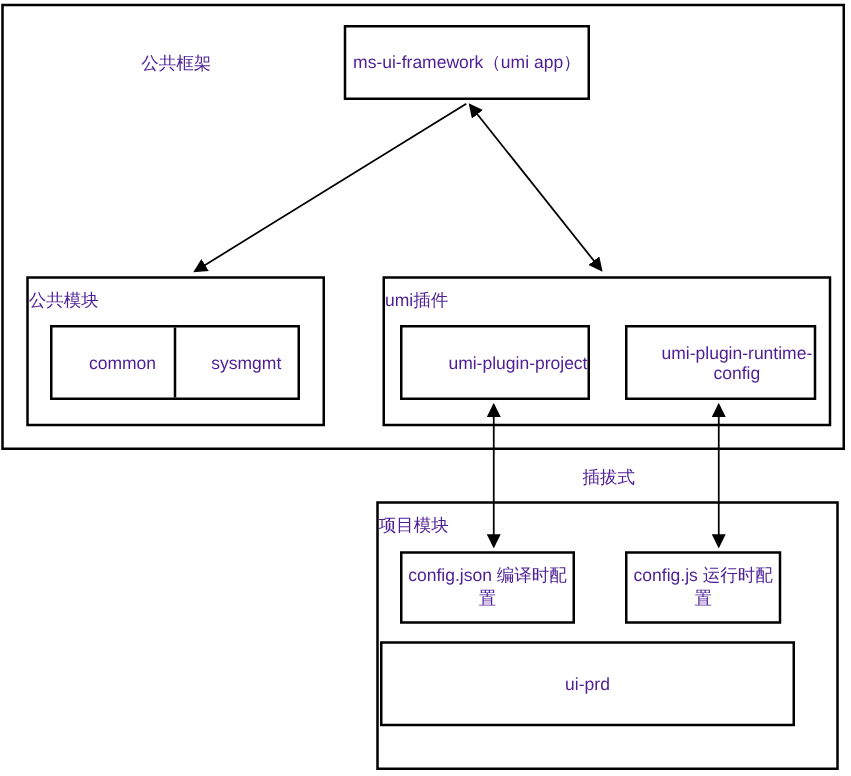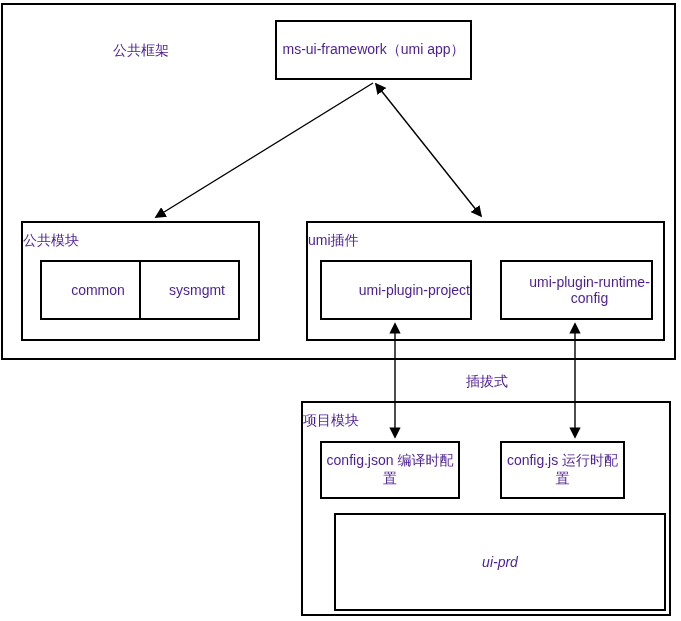--- a/index.html
+++ b/index.html
@@ -117,21 +117,21 @@
 
   <div class="box frame" style="left:301px; top:401px; width:370px; height:215px;">
     <div class="box-title">项目模块</div>
   </div>
   <div class="box center-text" style="left:320px; top:441px; width:140px; height:58px;">
     <span>config.json 编译时配置</span>
   </div>
   <div class="box center-text" style="left:500px; top:441px; width:125px; height:58px;">
     <span>config.js 运行时配置</span>
   </div>
-  <div class="box center-text" style="left:334px; top:513px; width:332px; height:98px;font-style:italic;">
+  <div class="box center-text" style="left:304px; top:513px; width:332px; height:68px;">
     <span>ui-prd</span>
   </div>
 
   <svg class="arrows" viewBox="0 0 681 621">
     <defs>
       <marker id="arrowhead" viewBox="0 0 10 10" refX="8.5" refY="5" markerWidth="8" markerHeight="8" orient="auto-start-reverse">
         <path d="M0,0 L10,5 L0,10 z" fill="#000000"></path>
       </marker>
     </defs>
     <path class="edge" d="M373,83 L156,217" marker-end="url(#arrowhead)"></path>

